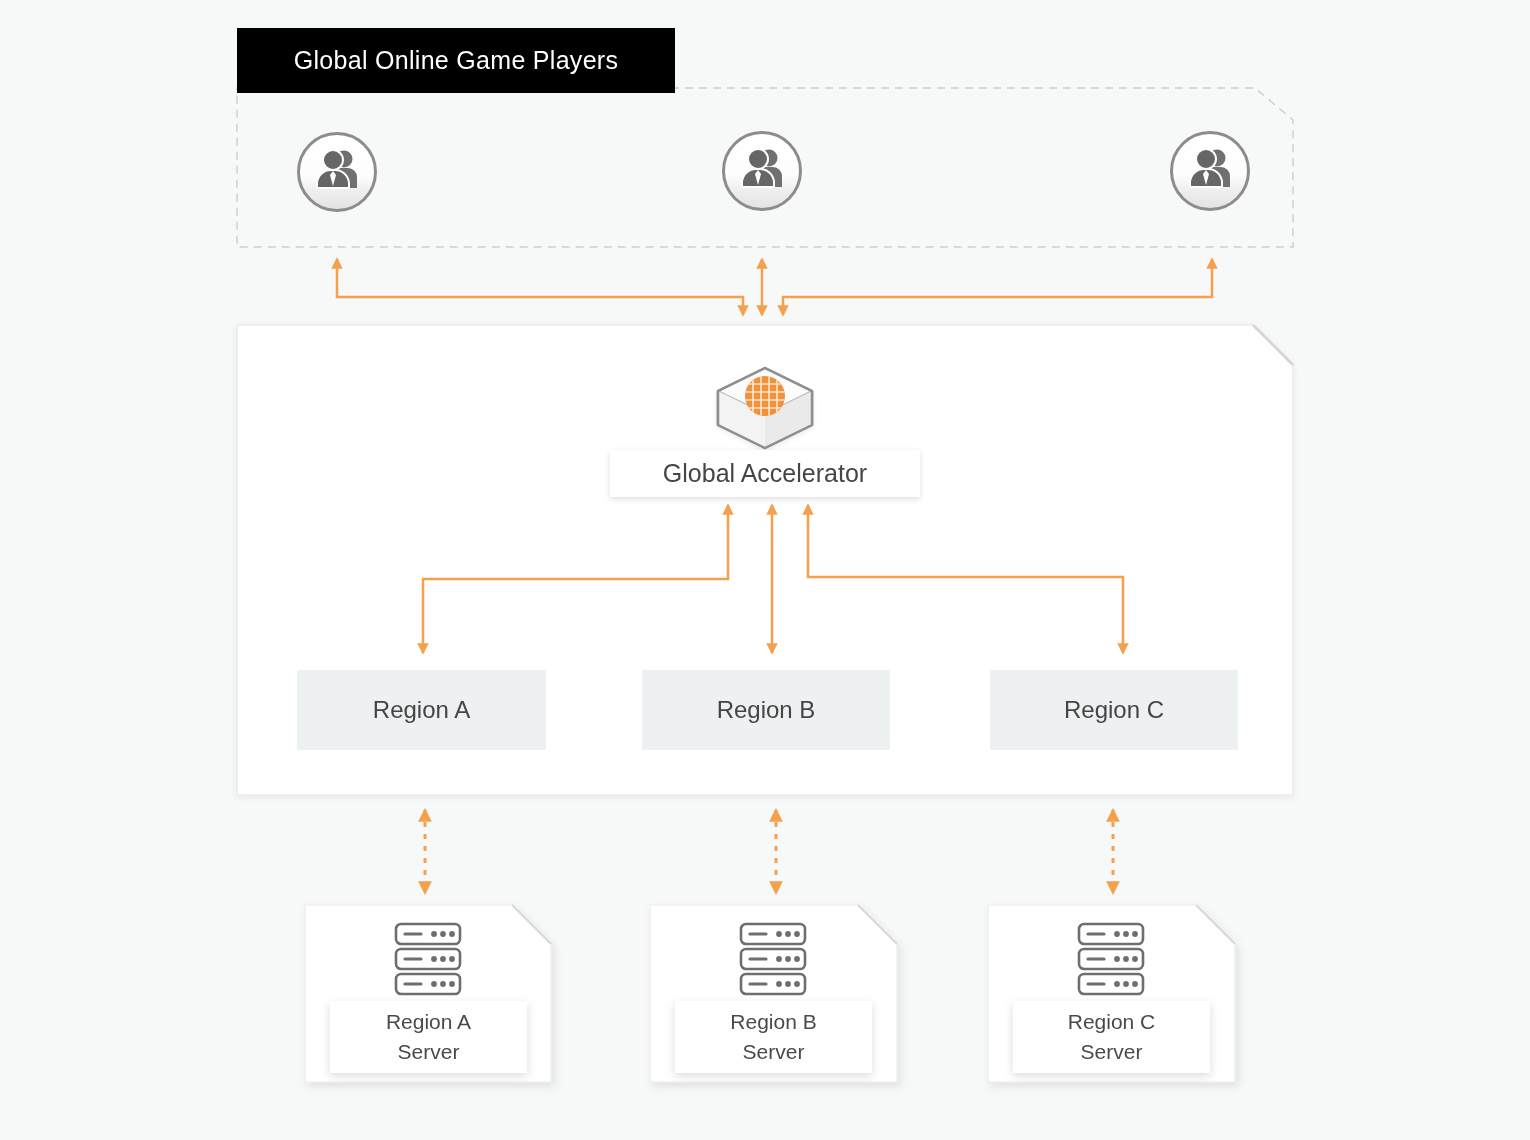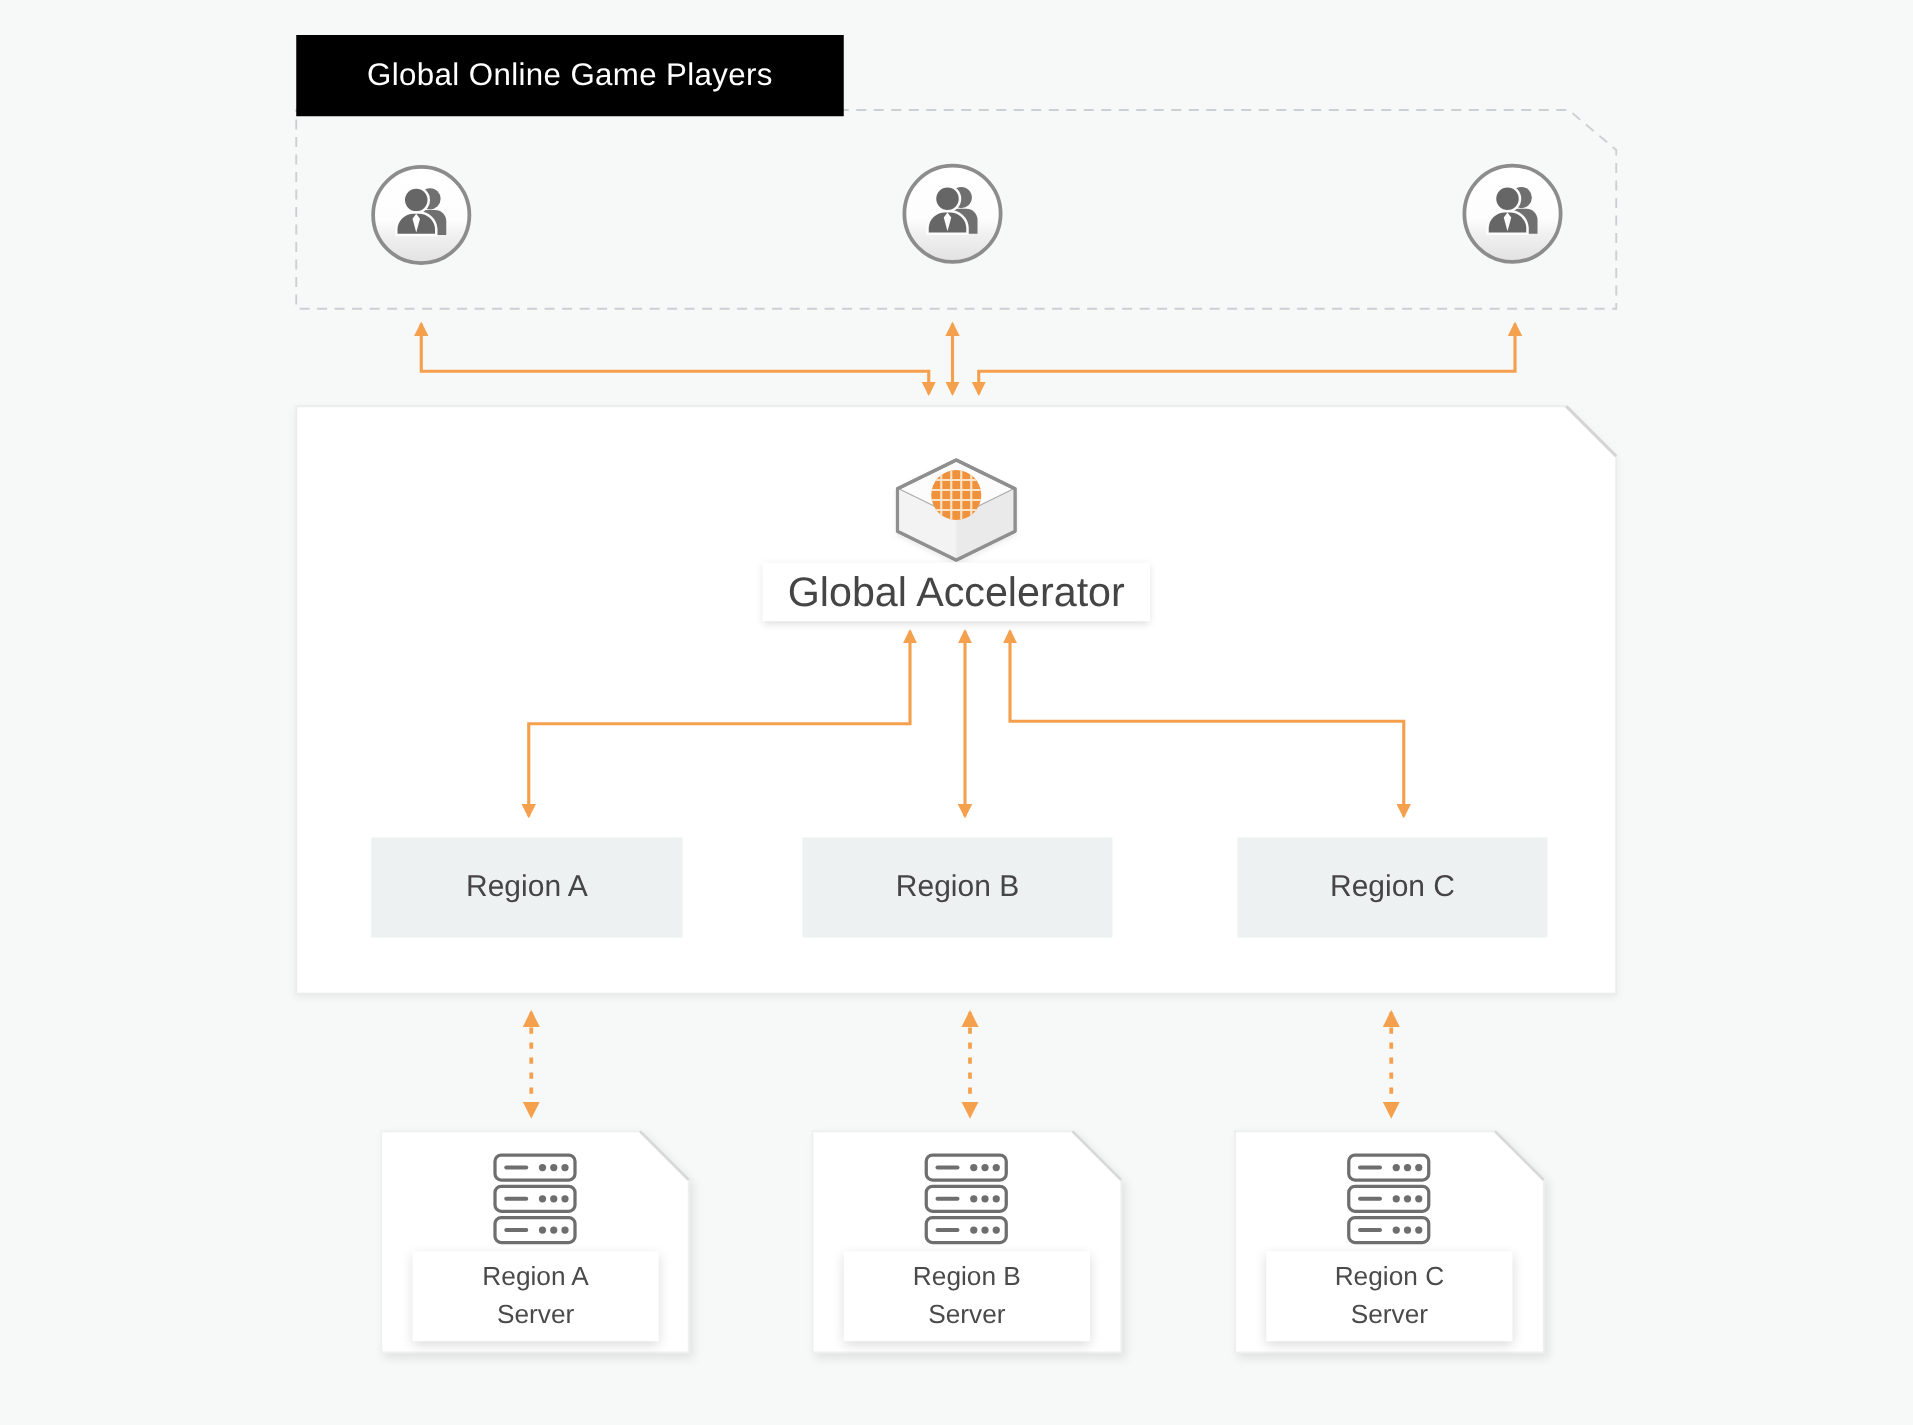--- a/index.html
+++ b/index.html
@@ -13,21 +13,21 @@
   .base-svg{position:absolute;left:0;top:0;width:1530px;height:1140px;}
   .header-box{
     left:237px;top:28px;width:438px;height:65px;
     display:flex;align-items:center;justify-content:center;
     font-size:25px;letter-spacing:.3px;
   }
   .accel-label{
     left:610px;top:450px;width:310px;height:47px;
     background:#FFFFFF;box-shadow:0 2px 6px rgba(0,0,0,.13);
     display:flex;align-items:center;justify-content:center;
-    font-size:33px;
+    font-size:25px;
   }
   .region-box{
     top:670px;height:80px;background:#EDF1F2;
     display:flex;align-items:center;justify-content:center;
     font-size:24px;
   }
   .server-label{
     top:1001px;width:197px;height:72px;background:#FFFFFF;
     box-shadow:0 3px 9px rgba(0,0,0,.14);
     display:flex;flex-direction:column;align-items:center;justify-content:center;

